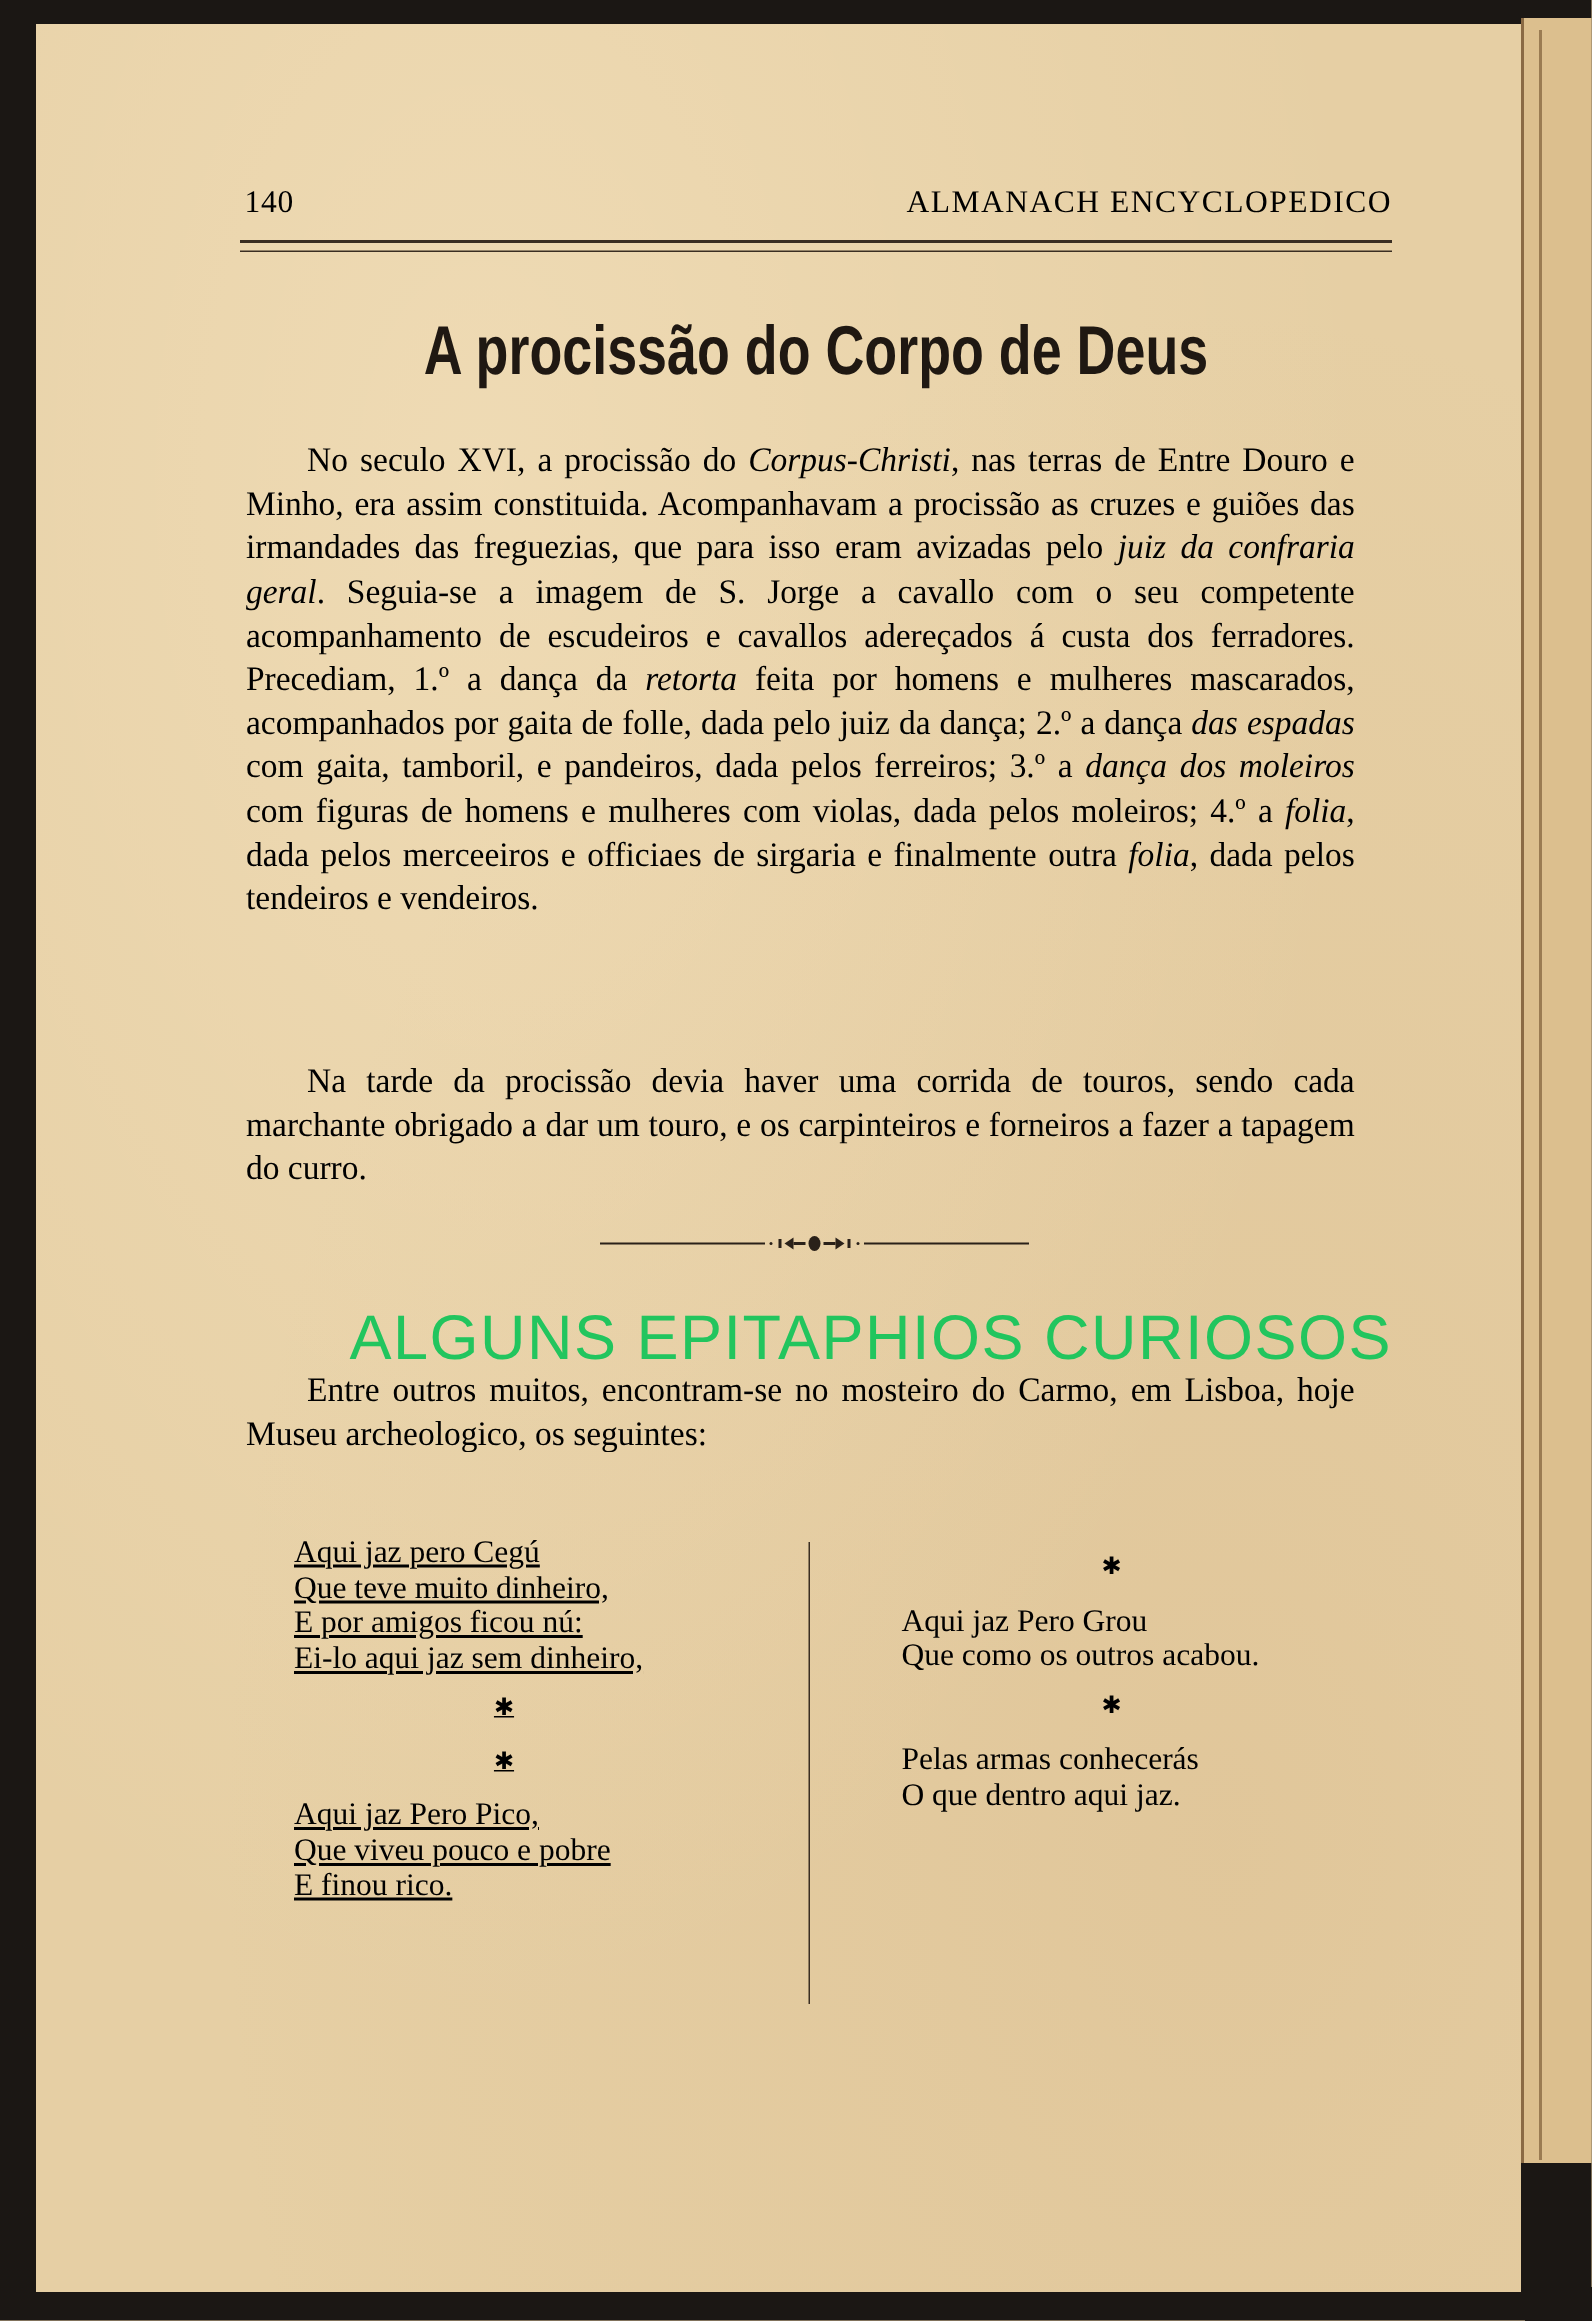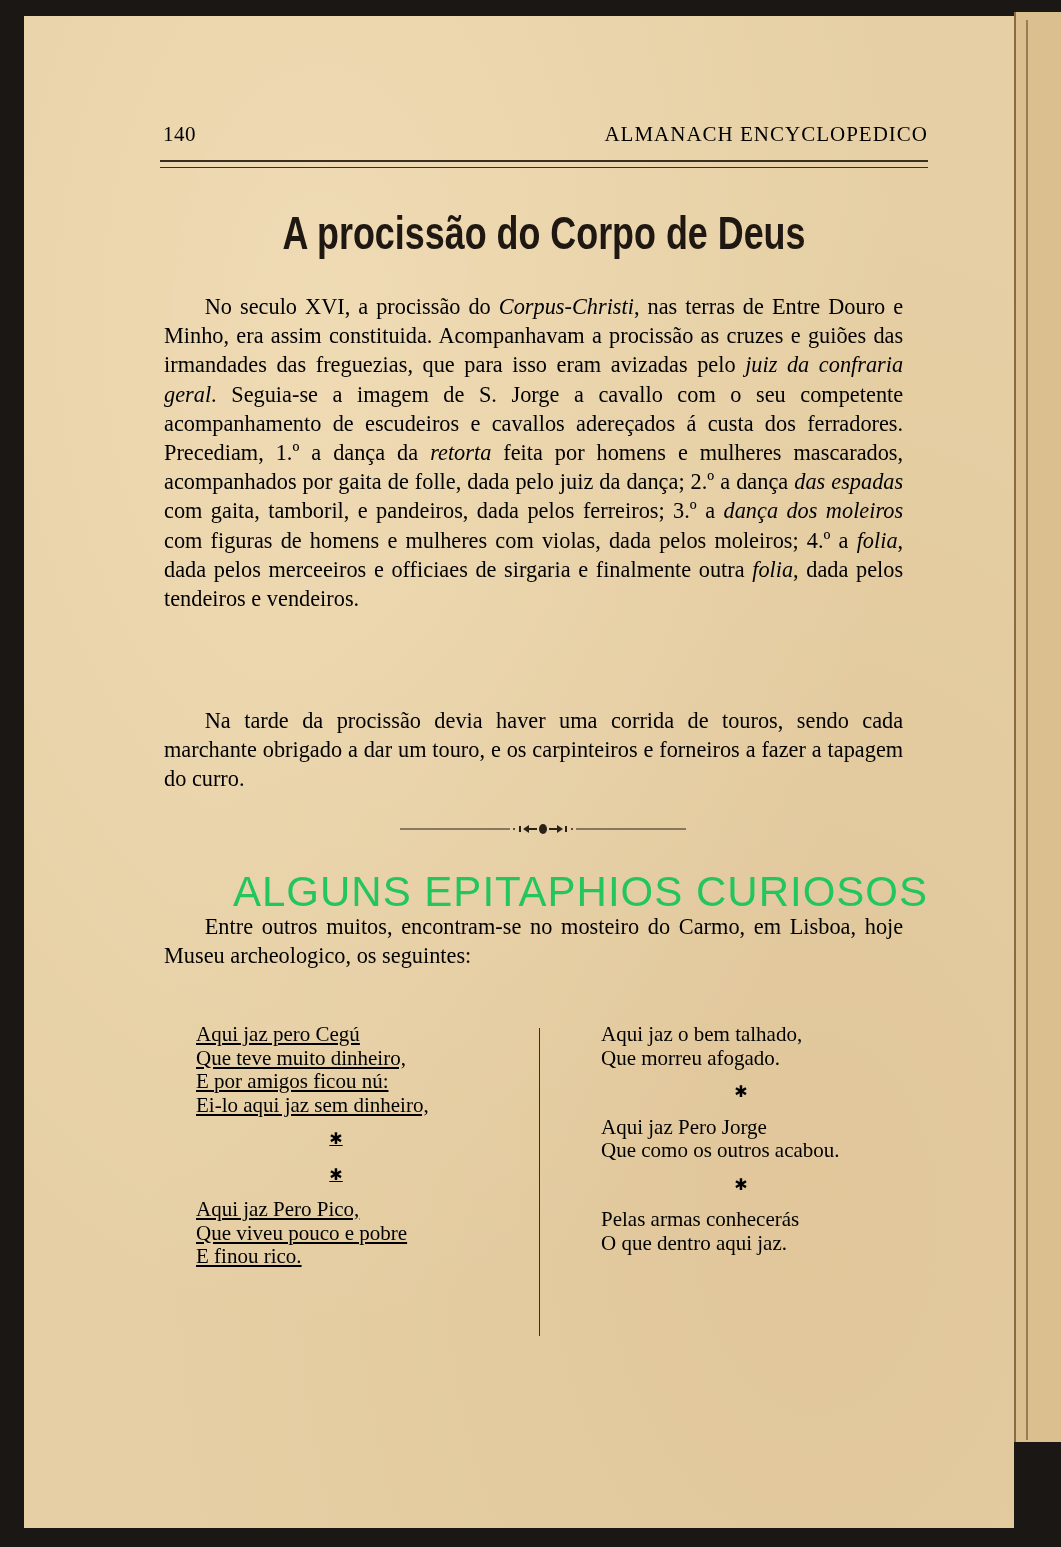--- a/index.html
+++ b/index.html
@@ -131,27 +131,23 @@
     </div>
     <div class="star">✱</div>
     <div class="stanza">
       <div>Aqui jaz Pero Pico,</div>
       <div>Que viveu pouco e pobre</div>
       <div>E finou rico.</div>
     </div>
   </div>
 <div class="col-divider"></div>
 <div class="col col-right">
-    <div class="stanza">
-      <div>Aqui jaz o bem talhado,</div>
-      <div>Que morreu afogado.</div>
-    </div>
     <div class="star">✱</div>
     <div class="stanza">
-      <div>Aqui jaz Pero Jorge</div>
+      <div>Aqui jaz Pero Grou</div>
       <div>Que como os outros acabou.</div>
     </div>
     <div class="star">✱</div>
     <div class="stanza">
       <div>Pelas armas conhecerás</div>
       <div>O que dentro aqui jaz.</div>
     </div>
   </div>
 
 </body></html>

